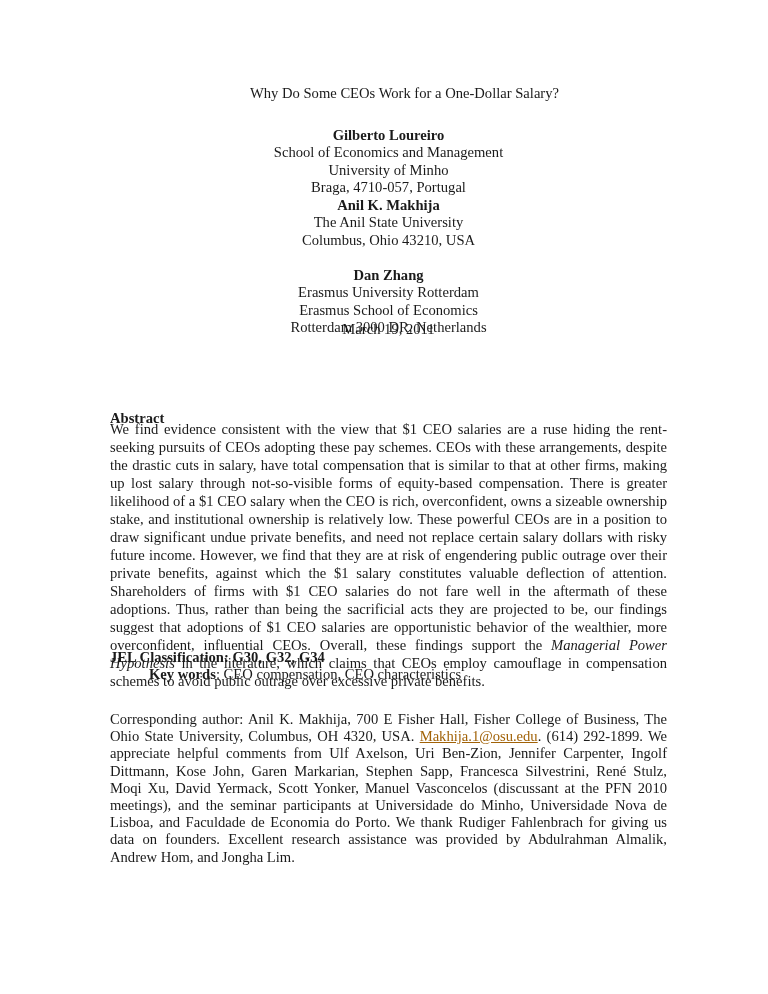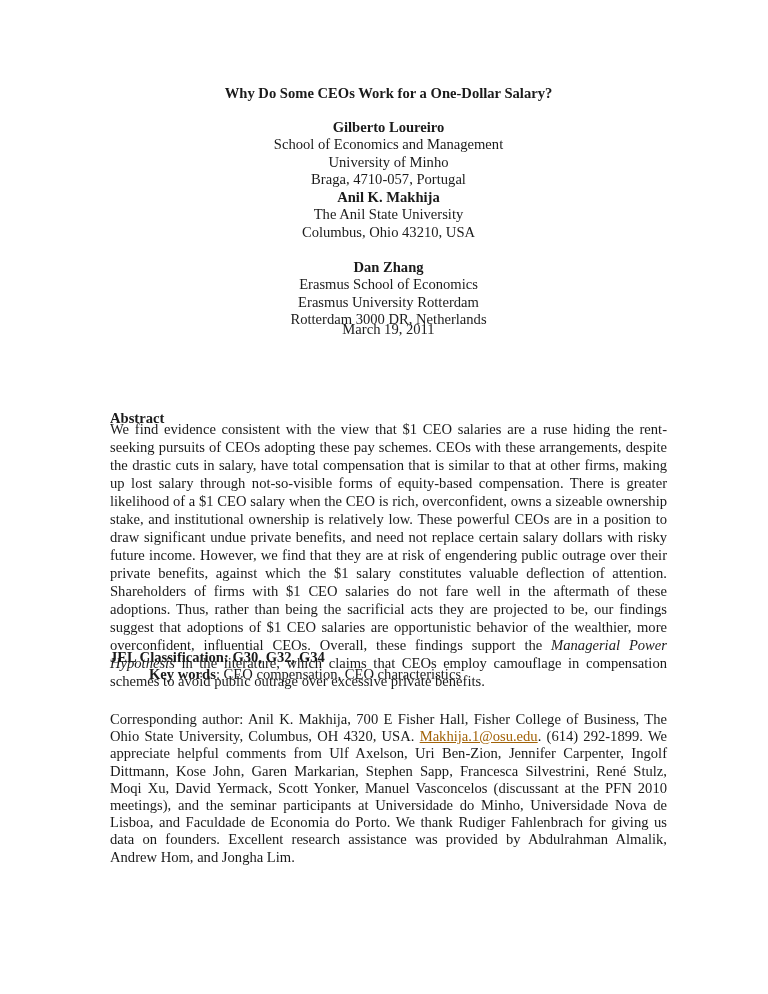--- a/index.html
+++ b/index.html
@@ -3,23 +3,23 @@
 <meta charset="utf-8">
 <style>
   html, body { margin: 0; padding: 0; background: #ffffff; }
   body {
     width: 768px; height: 994px; position: relative; overflow: hidden;
     font-family: "Liberation Serif", "DejaVu Serif", serif;
     color: #1a1a1a;
     font-size: 14.6px;
   }
   .page { position: absolute; left: 110px; top: 0; width: 557px; }
-  .title { position: absolute; left: 0; width: 557px; top: 85px; font-weight: bold; text-align: center; }
+  .title { position: absolute; left: 16px; width: 557px; top: 85px; font-weight: normal; text-align: center; }
   .author-block { position: absolute; left: 0; width: 557px; text-align: center; line-height: 17.4px; }
-  .author-name { font-weight: bold; }
+  .author-name { font-weight: bold; margin-top: 8px; }
   .date { position: absolute; left: 0; width: 557px; top: 321px; text-align: center; }
   .abstract-heading { position: absolute; left: 0; top: 386px; font-weight: bold; margin-top: 24px; }
   .abstract-body { position: absolute; left: 0; top: 420px; width: 557px; text-align: justify; line-height: 18px; }
   .jel { position: absolute; left: 0; top: 649px; font-weight: bold; }
   .keywords { position: absolute; left: 0; top: 666px; }
   .keywords b { font-weight: bold; margin-left: 39px; }
   .corr { position: absolute; left: 0; top: 711px; width: 557px; text-align: justify; line-height: 17.2px; }
   .link { color: #a16207; text-decoration: underline; }
 </style>
 </head>
@@ -37,22 +37,22 @@
   </div>
 
   <div class="author-block" style="top:189px;">
     <div class="author-name">Anil K. Makhija</div>
     <div>The Anil State University</div>
     <div>Columbus, Ohio 43210, USA</div>
   </div>
 
   <div class="author-block" style="top:259px;">
     <div class="author-name">Dan Zhang</div>
+    <div>Erasmus University Rotterdam</div>
     <div>Erasmus School of Economics</div>
-    <div>Erasmus University Rotterdam</div>
     <div>Rotterdam 3000 DR, Netherlands</div>
   </div>
 
   <div class="date">March 19, 2011</div>
 
   <div class="abstract-heading">Abstract</div>
 
   <div class="abstract-body"><span>We find evidence consistent with the view that $1 CEO salaries are a ruse hiding the rent-seeking pursuits of CEOs adopting these pay schemes.  CEOs with these arrangements, despite the drastic cuts in salary, have total compensation that is similar to that at other firms, making up lost salary through not-so-visible forms of equity-based compensation.  There is greater likelihood of a $1 CEO salary when the CEO is rich, overconfident, owns a sizeable ownership stake, and institutional ownership is relatively low.  These powerful CEOs are in a position to draw significant undue private benefits, and need not replace certain salary dollars with risky future income.  However, we find that they are at risk of engendering public outrage over their private benefits, against which the $1 salary constitutes valuable deflection of attention.  Shareholders of firms with $1 CEO salaries do not fare well in the aftermath of these adoptions.  Thus, rather than being the sacrificial acts they are projected to be, our findings suggest that adoptions of $1 CEO salaries are opportunistic behavior of the wealthier, more overconfident, influential CEOs.  Overall, these findings support the </span><i>Managerial Power Hypothesis</i><span> in the literature, which claims that CEOs employ camouflage in compensation schemes to avoid public outrage over excessive private benefits.</span></div>
 
   <div class="jel">JEL Classification: G30, G32, G34</div>

